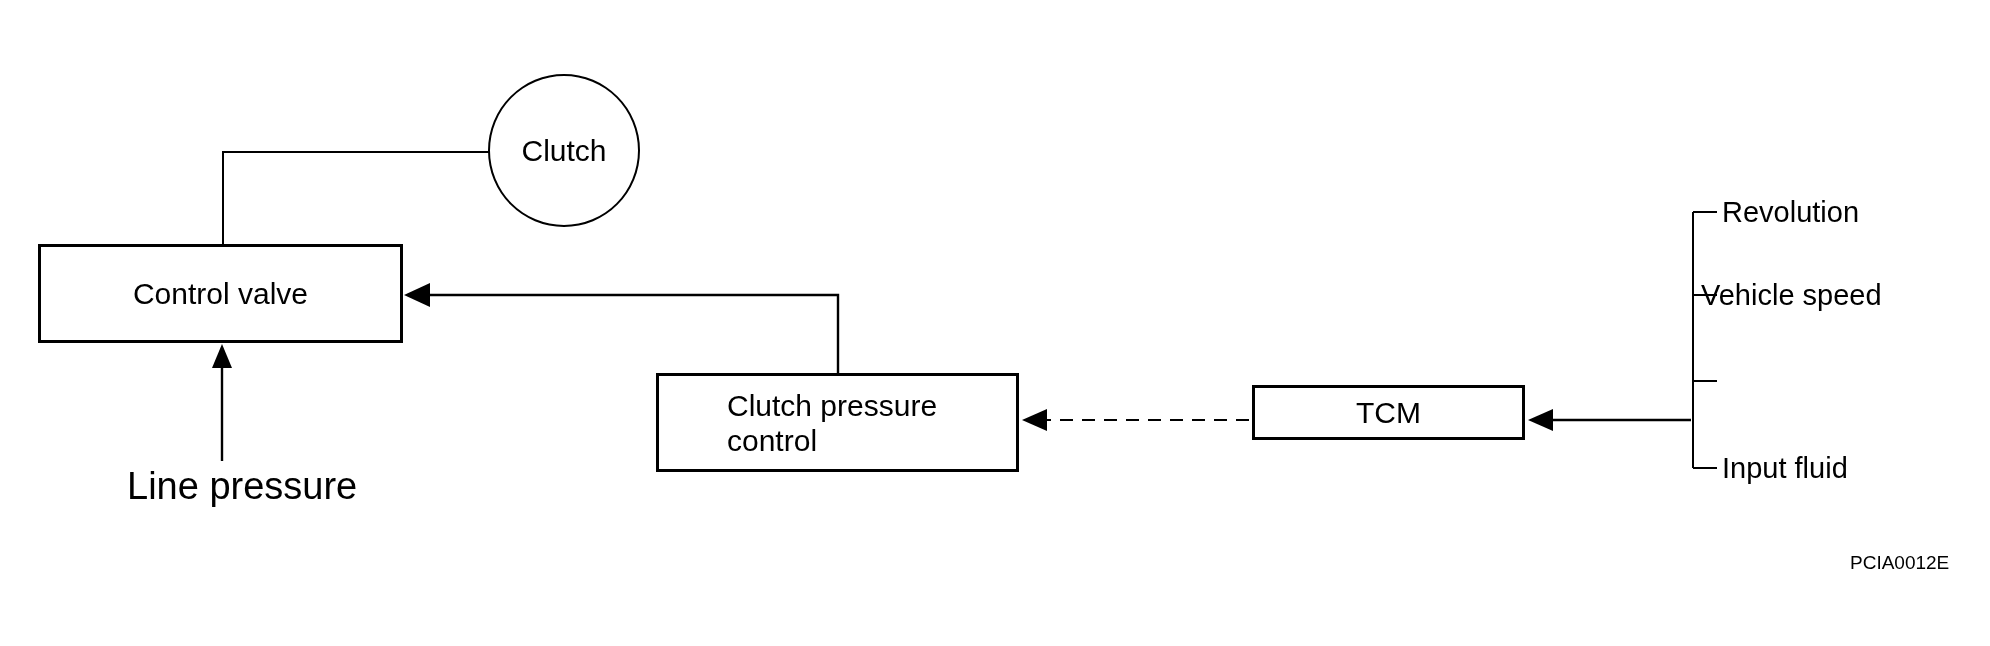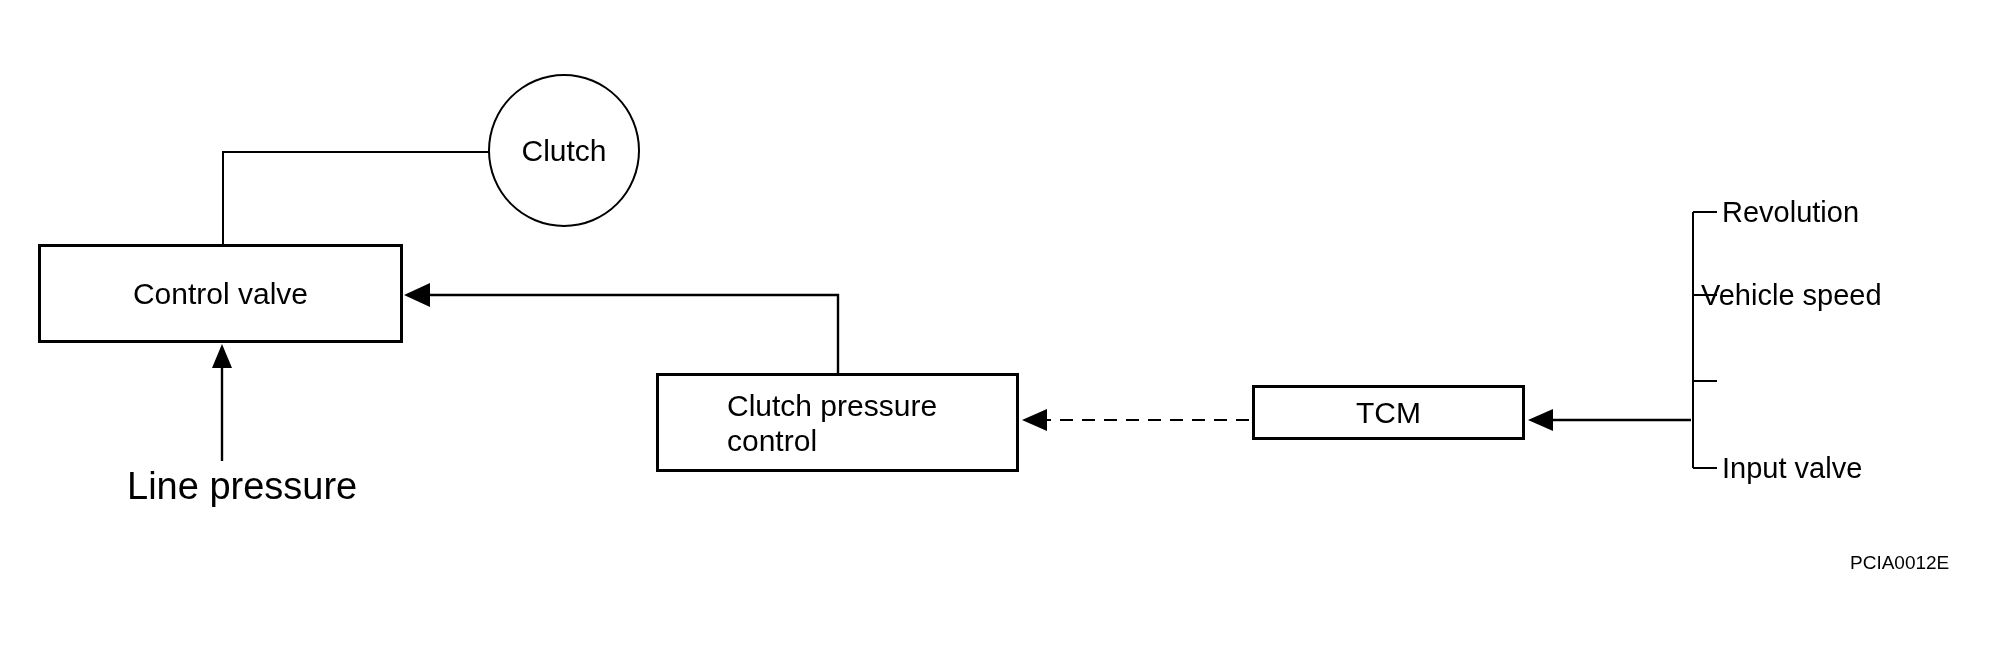--- a/index.html
+++ b/index.html
@@ -110,17 +110,17 @@
   </div>
 
   <div class="node box-tcm">
     <span>TCM</span>
   </div>
 
   <div class="free-label line-pressure">Line pressure</div>
 
   <div class="free-label input-0">Revolution</div>
   <div class="free-label input-1">Vehicle speed</div>
-  <div class="free-label input-3">Input valve</div>
+  <div class="free-label input-3">Input fluid</div>
 
   <div class="free-label figure-code">PCIA0012E</div>
 
 </div>
 
 </body></html>

